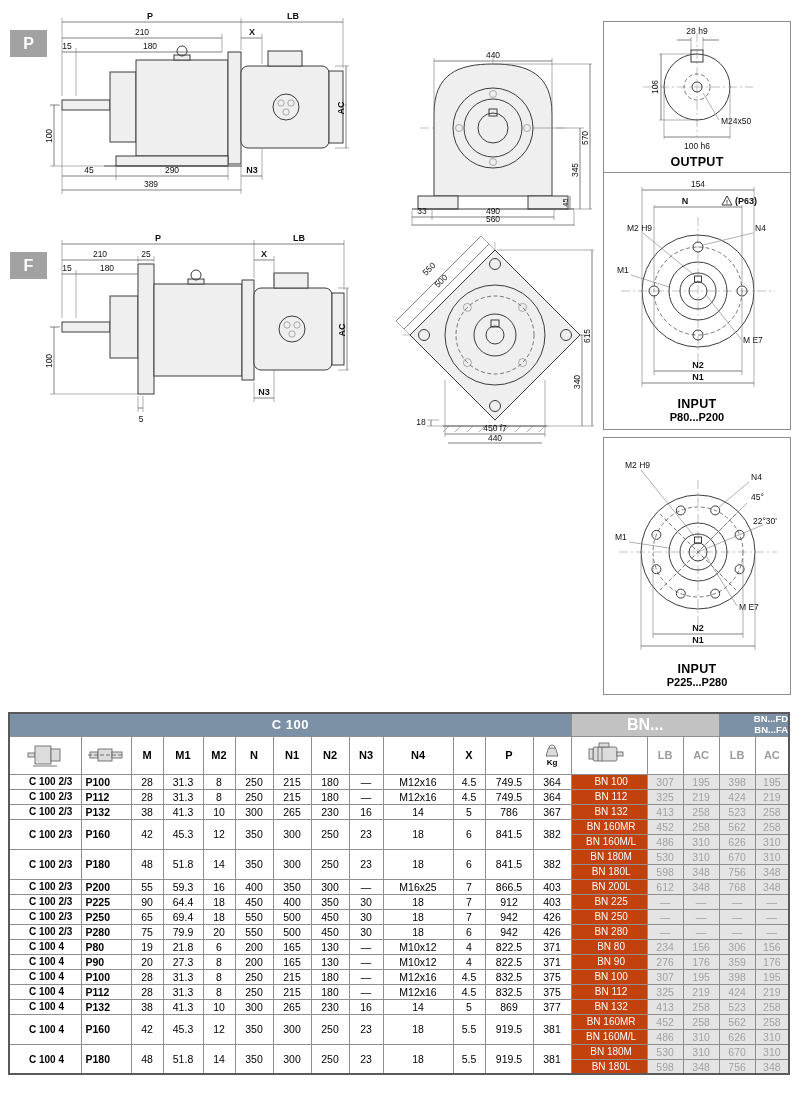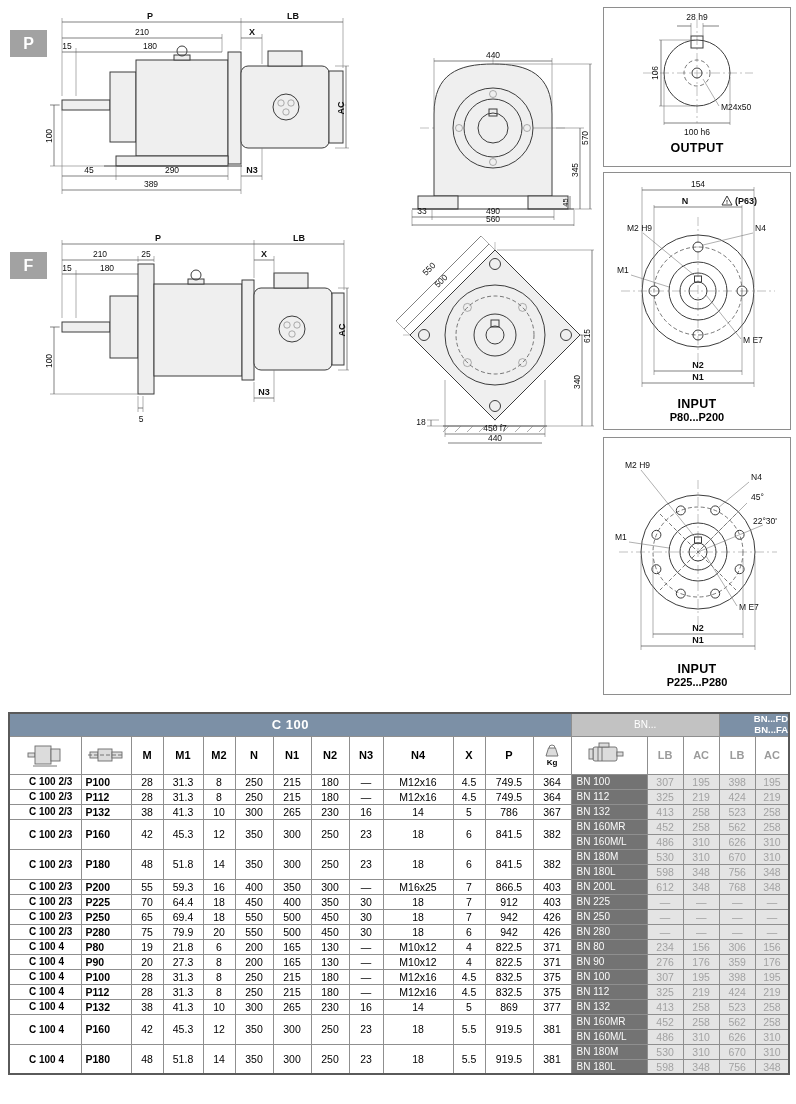--- a/index.html
+++ b/index.html
@@ -24,30 +24,30 @@
   svg text  { font-family: "Liberation Sans", sans-serif; font-size: 8.5px; fill: #101010; }
   svg text.b { font-weight: bold; font-size: 9px; }
   svg .ib { fill: #dcdcdc; stroke: #6a6a6a; stroke-width: .9; }
   svg .il { stroke: #6a6a6a; stroke-width: .9; fill: none; }
 
   .tbl-wrap { position: absolute; left: 8px; top: 712px; }
   table.spec { border-collapse: collapse; table-layout: fixed; width: 780px; font-size: 10.5px; color: #000; border: 2px solid #5a5a5a; }
   table.spec th, table.spec td { border: 1px solid #8f8f8f; overflow: hidden; white-space: nowrap; }
   .title-row th { height: 21px; margin-left: 37px; }
   .t-main { background: #7c90a6; color: #fff; font-size: 13px; font-weight: bold; letter-spacing: .5px; border-color: #6b7f95; }
-  .t-bn   { background: #c2c2c2; color: #fff; font-weight: normal; font-size: 10px; border-color: #fff; }
+  .t-bn   { background: #c2c2c2; color: #fff; font-weight: bold; font-size: 16px; border-color: #fff; }
   .t-fd   { background: #7c90a6; color: #fff; font-weight: bold; font-size: 9.5px; line-height: 1.15; border-color: #fff; text-align: right; }
   tr.hdr2 th { height: 38px; background: #fff; font-size: 11px; font-weight: bold; text-align: center; vertical-align: middle; }
   th.icon-cell { background: #fff; margin-left: 12px; }
   th.mot-i { background: #dcdcdc; border-color: #fff; }
   th.sub   { background: #e4e4e4; color: #9b9b9b; border-color: #fff; font-size: 10.5px; }
   tbody td { height: 15px; text-align: center; vertical-align: middle; padding: 0 1px; }
   td.c-series { text-align: left; padding-left: 19px; font-weight: bold; font-size: 10px; }
   td.c-size   { text-align: left; padding-left: 4px; font-weight: bold; }
-  td.c-mot-name { background: #737373; color: #fcfcfc; border-color: #fff; text-align: left; padding-left: 5px; font-size: 10px; }
+  td.c-mot-name { background: #c2410c; color: #fcfcfc; border-color: #fff; text-align: center; padding-left: 5px; font-size: 10px; }
   td.c-mot-val  { background: #e4e4e4; color: #a2a2a2; border-color: #fff; }
   .kg-t { font-size: 8px; font-weight: bold; margin-top: 1px; }
   .icon-cell svg { display: block; margin: 0 auto; }
 </style>
 </head>
 <body>
 
 <div class="page">
 
   <div class="sec-label" style="left:10px; top:30px;">P</div>
@@ -146,21 +146,21 @@
     <line class="thin" x1="162" y1="160" x2="162" y2="170"></line>
     <line class="thin" x1="182" y1="160" x2="182" y2="176"></line>
     <line class="dim" x1="20" y1="167" x2="40" y2="167"></line>
     <line class="dim" x1="40" y1="167" x2="162" y2="167"></line>
     <line class="dim" x1="20" y1="175" x2="182" y2="175"></line>
     <text x="30" y="164" text-anchor="middle">33</text>
     <text x="101" y="164" text-anchor="middle">490</text>
     <text x="101" y="172" text-anchor="middle">560</text>
   </svg>
 
-  <div class="io-box" style="left:603px; top:7px; width:188px; height:160px;">
+  <div class="io-box" style="left:603px; top:21px; width:188px; height:160px;">
     <svg width="184" height="130" viewBox="0 0 184 130" style="margin-top:3px">
       <line class="cl" x1="92" y1="8" x2="92" y2="112"></line>
       <line class="cl" x1="38" y1="62" x2="148" y2="62"></line>
       <circle class="line" cx="92" cy="62" r="33" fill="#f7f7f7"></circle>
       <rect class="line" x="86" y="25" width="12" height="12" fill="#fff"></rect>
       <circle class="dash" cx="92" cy="62" r="13"></circle>
       <circle class="line" cx="92" cy="62" r="5"></circle>
       <line class="thin" x1="86" y1="25" x2="86" y2="12"></line>
       <line class="thin" x1="98" y1="25" x2="98" y2="12"></line>
       <line class="dim" x1="72" y1="15" x2="86" y2="15"></line>
@@ -587,21 +587,21 @@
             <td class="c-val">403</td>
             <td class="c-mot-name">BN 200L</td>
             <td class="c-mot-val">612</td>
             <td class="c-mot-val">348</td>
             <td class="c-mot-val">768</td>
             <td class="c-mot-val">348</td>
           </tr>
           <tr>
             <td class="c-series">C 100 2/3</td>
             <td class="c-size">P225</td>
-            <td class="c-val">70</td>
+            <td class="c-val">90</td>
             <td class="c-val">64.4</td>
             <td class="c-val">18</td>
             <td class="c-val">450</td>
             <td class="c-val">400</td>
             <td class="c-val">350</td>
             <td class="c-val">30</td>
             <td class="c-val">18</td>
             <td class="c-val">7</td>
             <td class="c-val">912</td>
             <td class="c-val">403</td>

